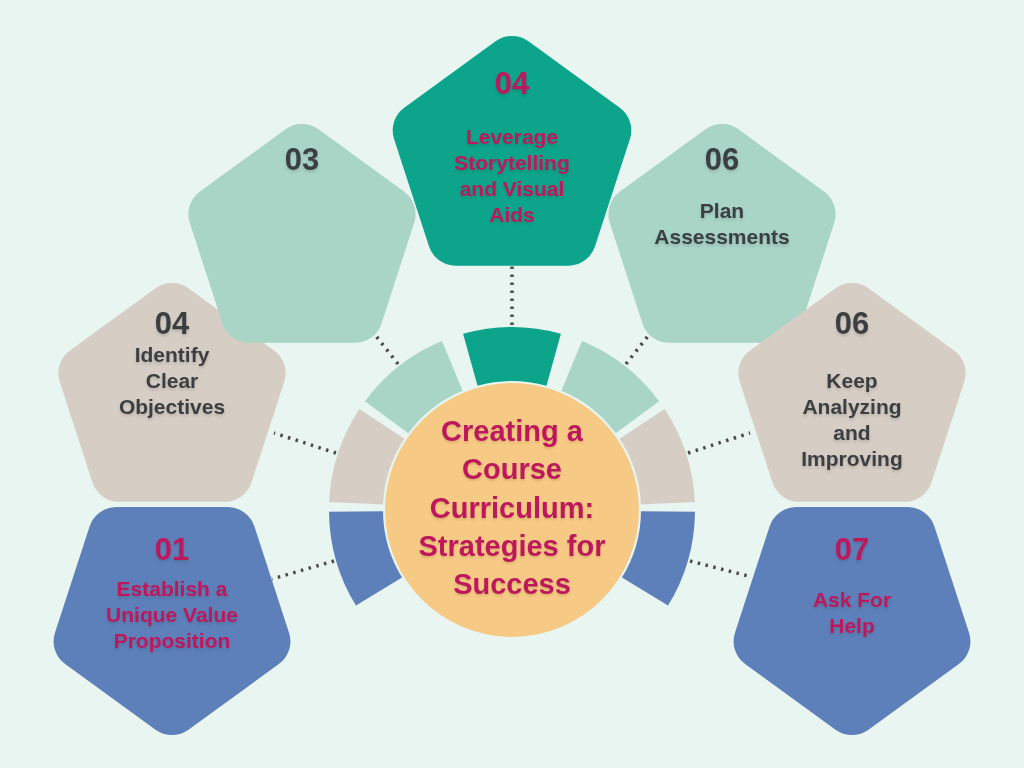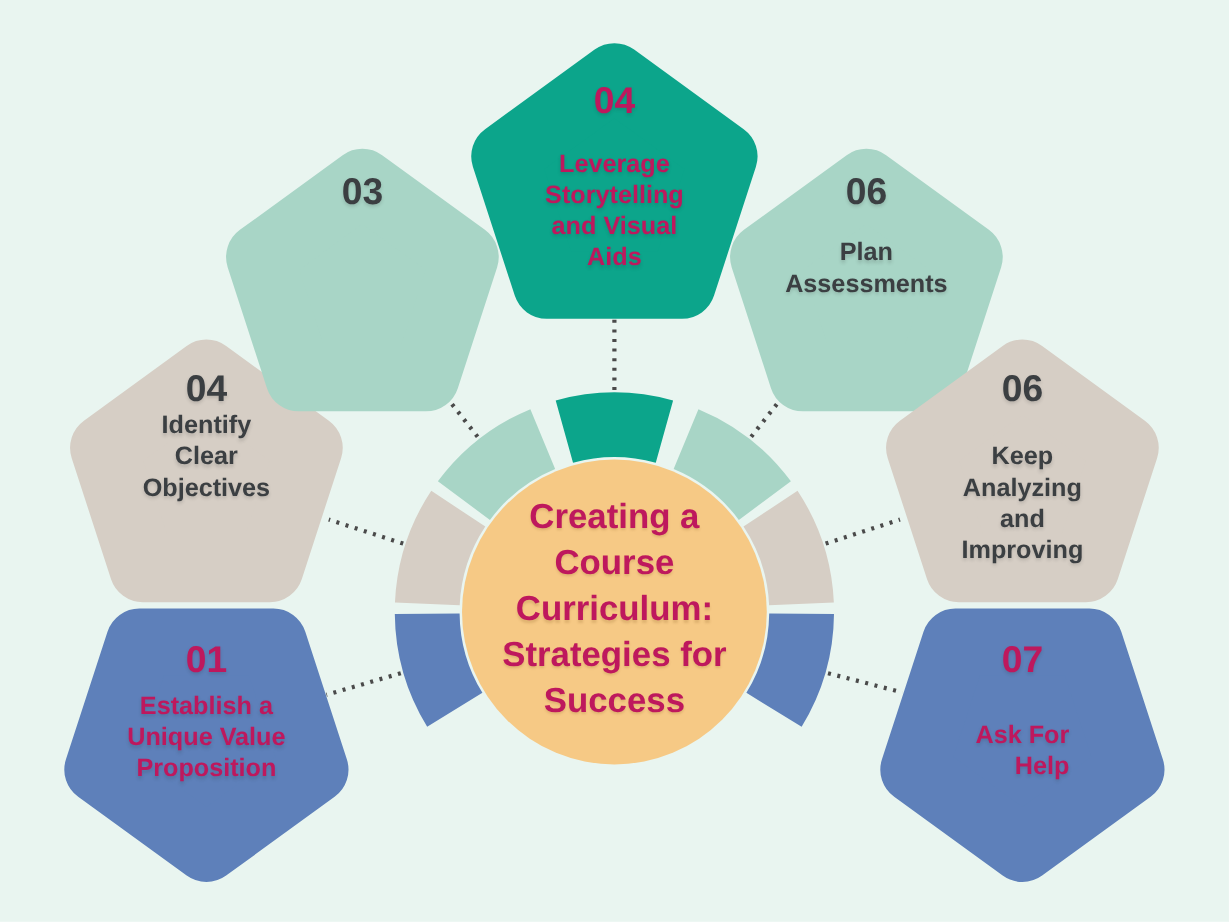--- a/index.html
+++ b/index.html
@@ -29,21 +29,21 @@
   }
   .text-light{color:#be185d;}
   .text-dark{color:#3B3F42;}
   
   .pos-01{left:62px;top:532px;}  .pos-01 .step-label{margin-top:8px;}
   .pos-02{left:62px;top:306px;}  .pos-02 .step-label{text-align:center;}
   .pos-03{left:192px;top:142px;gap:16px;} .pos-03 .step-label{margin-top:20px;}
   .pos-04{left:402px;top:66px;}  .pos-04 .step-label{margin-top:22px;}
   .pos-05{left:612px;top:142px;} .pos-05 .step-label{margin-top:20px;text-align:center;}
   .pos-06{left:742px;top:306px;} .pos-06 .step-label{margin-top:26px;}
-  .pos-07{left:742px;top:532px;} .pos-07 .step-label{margin-top:32px;text-align:right;}
+  .pos-07{left:742px;top:532px;} .pos-07 .step-label{margin-top:19px;}
   .center-title{
     position:absolute;left:377px;top:412px;width:270px;
     text-align:center;
     font-size:29px;font-weight:700;line-height:1.32;
     color:#be185d;
     white-space:pre-line;
     text-shadow:0 2px 2px rgba(120,80,20,0.18);
     pointer-events:none;
   }
 </style>

